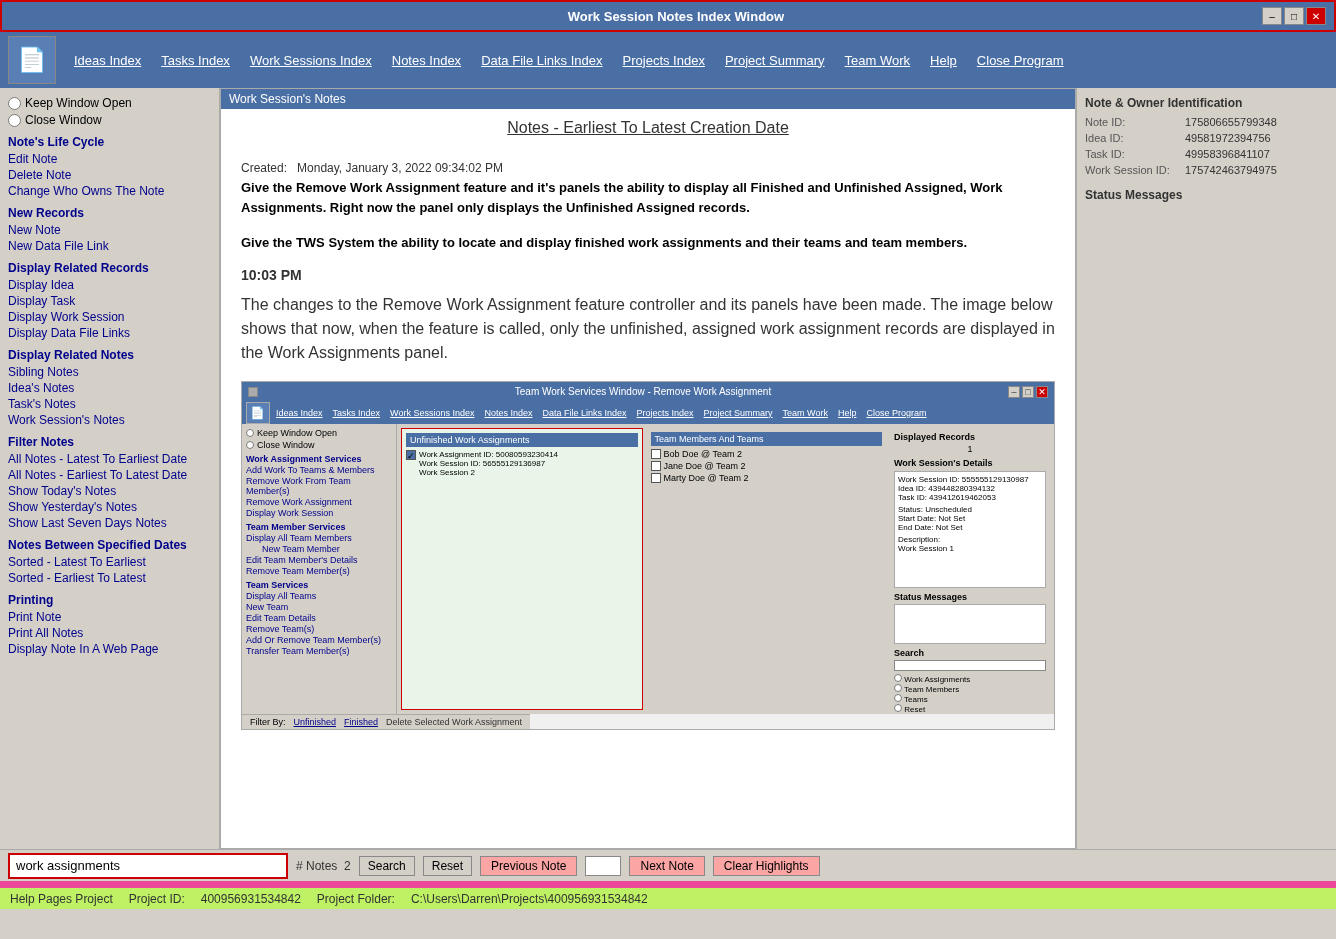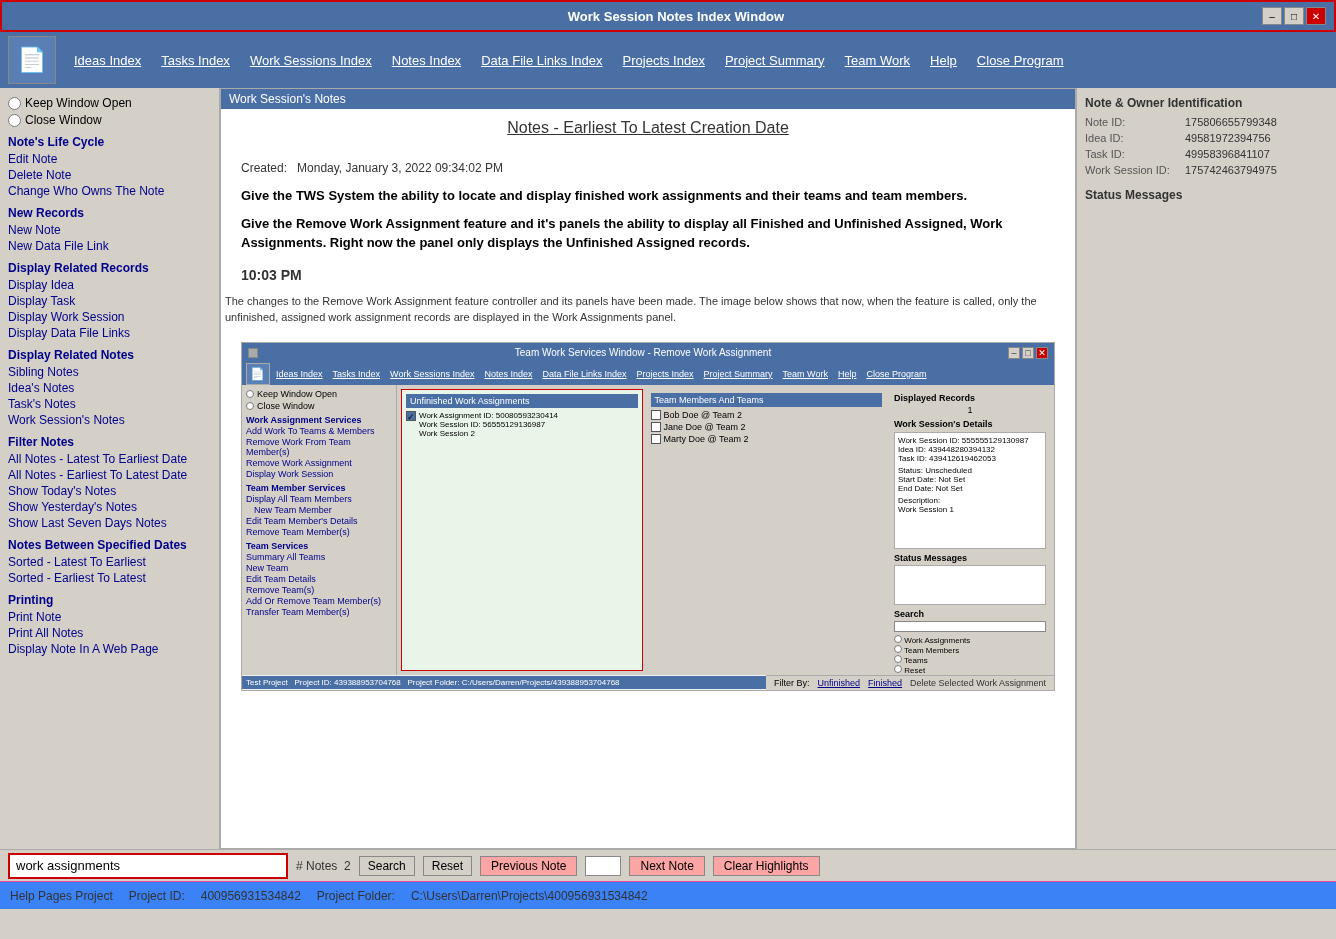--- a/index.html
+++ b/index.html
@@ -117,22 +117,22 @@
       line-height: 1.5;
     }
     .note-bold { font-weight: bold; }
     .note-time {
       font-size: 14px;
       font-weight: bold;
       padding: 6px 20px;
       color: #333;
     }
     .note-para {
-      padding: 4px 4px 8px;
-      font-size: 11px;
+      padding: 4px 20px 8px;
+      font-size: 16px;
       color: #333;
       line-height: 1.5;
     }
     .screenshot-img {
       margin: 8px 20px;
       border: 1px solid #aaa;
       background: #f0f0f0;
       position: relative;
       overflow: hidden;
     }
@@ -239,28 +239,28 @@
       border: 1px solid #888;
       width: 36px;
       height: 20px;
       background: white;
       text-align: center;
       font-size: 11px;
     }
 
     
     .status-bar {
-      background: #3b82f6;
+      background: #bef264;
       height: 28px;
       display: flex;
       align-items: center;
       padding: 0 10px;
       font-size: 12px;
       color: #333;
-      border-top: 1px solid #ec4899;
+      border-top: 7px solid #ec4899;
       gap: 16px;
     }
 
     
     .ss-check { width: 10px; height: 10px; border: 1px solid #555; display: inline-block; vertical-align: middle; background: white; }
     .ss-check.checked { background: #4a6fa5; }
     
     .sidebar-radio-item { display: flex; align-items: center; gap: 4px; margin-bottom: 3px; }
     input[type=radio] { margin: 0; }
   </style>
@@ -346,25 +346,25 @@
   <div class="center-content">
     <div class="content-header">Work Session's Notes</div>
 
     <div class="note-title">Notes - Earliest To Latest Creation Date</div>
 
     <div class="note-created">
       <span>Created:</span>&nbsp;&nbsp;
       <span>Monday, January 3, 2022  09:34:02 PM</span>
     </div>
 
+    <div class="note-body" style="padding-top:0">
+      <p class="note-bold">Give the Remove Work Assignment feature and it's panels the ability to display all Finished and Unfinished Assigned,  Work Assignments. Right now the panel only displays the Unfinished Assigned records.</p>
+    </div>
     <div class="note-body">
       <p class="note-bold">Give the TWS System the ability to locate and display finished work assignments and their teams and team members.</p>
-    </div>
-    <div class="note-body" style="padding-top:0">
-      <p class="note-bold">Give the Remove Work Assignment feature and it's panels the ability to display all Finished and Unfinished Assigned,  Work Assignments. Right now the panel only displays the Unfinished Assigned records.</p>
     </div>
 
     <div class="note-time">10:03 PM</div>
 
     <div class="note-para">The changes to the Remove Work Assignment feature controller and its panels have been made. The image below shows that now, when the feature is called, only the unfinished, assigned work assignment records are displayed in the Work Assignments panel.</div>
 
     <div class="screenshot-img">
 
       <div class="screenshot-titlebar">
         <div style="width:30px; display:flex; gap:2px;">
@@ -407,25 +407,25 @@
                 <span>Close Window</span>
               </div>
           </div>
           <div style="font-weight:bold;color:#00008b;font-size:9px;margin-top:4px;">Work Assignment Services</div>
           <div style="font-size:9px;color:#00008b;margin:1px 0;">Add Work To Teams &amp; Members</div>
           <div style="font-size:9px;color:#00008b;margin:1px 0;">Remove Work From Team Member(s)</div>
           <div style="font-size:9px;color:#00008b;margin:1px 0;">Remove Work Assignment</div>
           <div style="font-size:9px;color:#00008b;margin:1px 0;">Display Work Session</div>
           <div style="font-weight:bold;color:#00008b;font-size:9px;margin-top:4px;">Team Member Services</div>
           <div style="font-size:9px;color:#00008b;margin:1px 0;">Display All Team Members</div>
-          <div style="font-size:9px;color:#00008b;margin:1px 8px;">New Team Member</div>
+          <div style="font-size:9px;color:#00008b;margin:1px 16px;">New Team Member</div>
           <div style="font-size:9px;color:#00008b;margin:1px 0;">Edit Team Member's Details</div>
           <div style="font-size:9px;color:#00008b;margin:1px 0;">Remove Team Member(s)</div>
           <div style="font-weight:bold;color:#00008b;font-size:9px;margin-top:4px;">Team Services</div>
-          <div style="font-size:9px;color:#00008b;margin:1px 0;">Summary All Teams</div>
+          <div style="font-size:9px;color:#00008b;margin:1px 0;">Display All Teams</div>
           <div style="font-size:9px;color:#00008b;margin:1px 0;">New Team</div>
           <div style="font-size:9px;color:#00008b;margin:1px 0;">Edit Team Details</div>
           <div style="font-size:9px;color:#00008b;margin:1px 0;">Remove Team(s)</div>
           <div style="font-size:9px;color:#00008b;margin:1px 0;">Add Or Remove Team Member(s)</div>
           <div style="font-size:9px;color:#00008b;margin:1px 0;">Transfer Team Member(s)</div>
         </div>
 
         <div class="ss-main">
 
           <div class="ss-panel">
@@ -476,23 +476,20 @@
             <input type="text" style="width: 100%; font-size: 8px; border: 1px solid rgb(136, 136, 136);">
             <div style="font-size:8px;margin-top:3px;"><input type="radio" style="width: 8px; height: 8px;"> Work Assignments</div>
             <div style="font-size:8px;"><input type="radio" style="width: 8px; height: 8px;"> Team Members</div>
             <div style="font-size:8px;"><input type="radio" style="width: 8px; height: 8px;"> Teams</div>
             <div style="font-size:8px;"><input type="radio" style="width: 8px; height: 8px;"> Reset</div>
           </div>
         </div>
       </div>
 
       <div style="display:flex;align-items:center;justify-content:space-between;">
-        <div class="ss-status-bar" style="flex:1;">
-          <span>Test Project&nbsp;&nbsp;&nbsp;Project ID: 439388953704768&nbsp;&nbsp;&nbsp;Project Folder: C:/Users/Darren/Projects/439388953704768</span>
-        </div>
         <div style="display:flex;gap:8px;padding:2px 8px;background:#d4d0c8;font-size:9px;border-top:1px solid #aaa;">
           <span>Filter By:</span>
           <a style="color:#00008b;font-size:9px;text-decoration:underline;">Unfinished</a>
           <a style="color:#00008b;font-size:9px;text-decoration:underline;">Finished</a>
           <span style="color:#333;font-size:9px;">Delete Selected Work Assignment</span>
         </div>
       </div>
     </div>
 
   </div>

